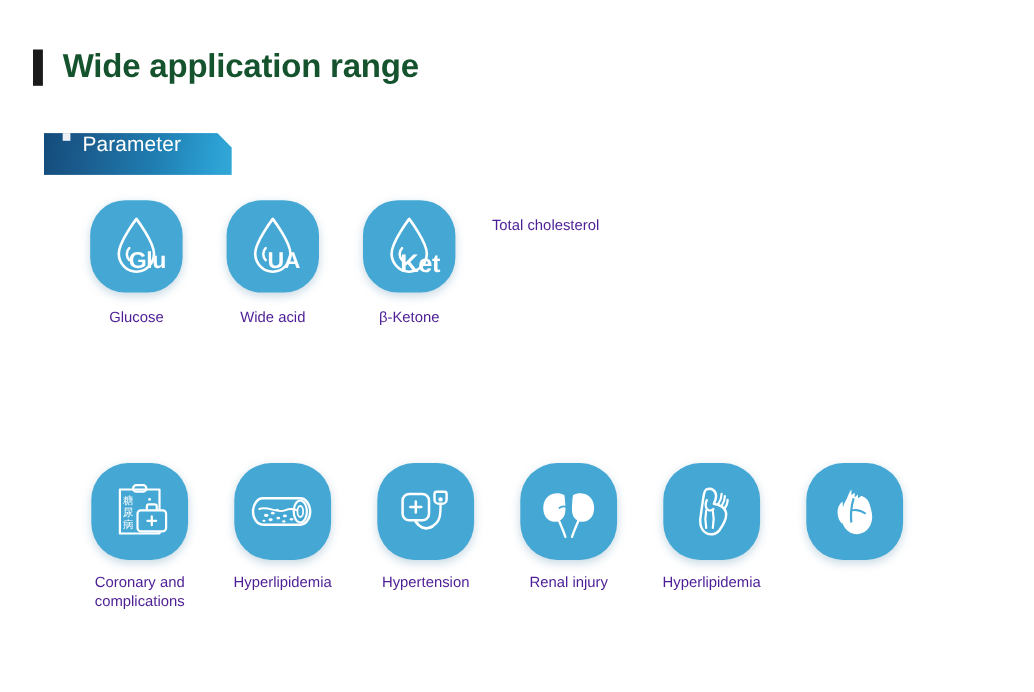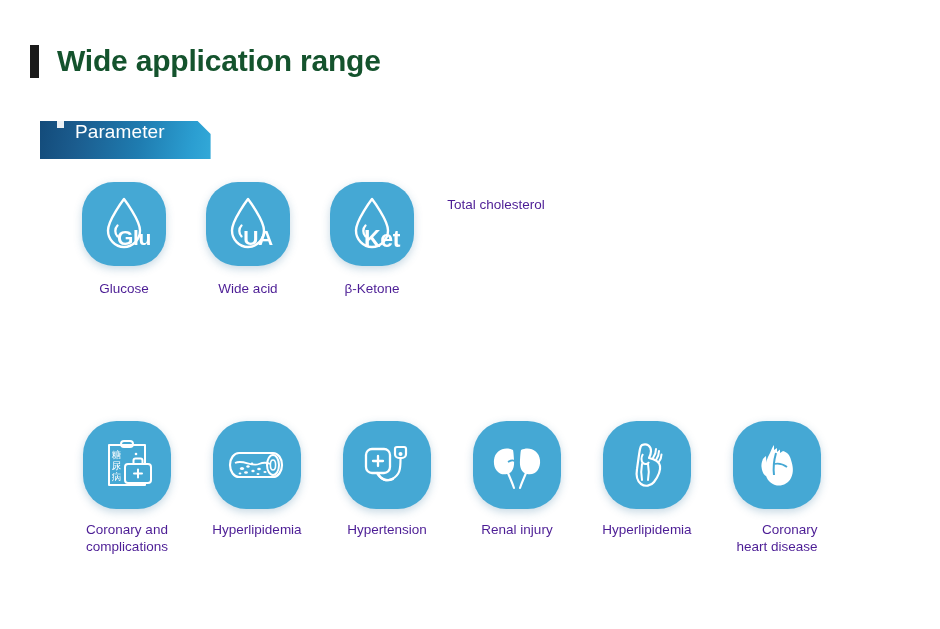--- a/index.html
+++ b/index.html
@@ -283,19 +283,17 @@
 
     <div class="cell">
       <div class="tile">
         <svg width="62" height="62" viewBox="0 0 62 62" aria-hidden="true">
           <path d="M28 11 L28 16 L31 14 L31 18 L34 15.5 L34 19 L37 17 C41 18 44 21 45 26 C47 32 48 38 45 44 C42 50 35 53 29 51 C23 49 19 43 19 36 C19 30 21 24 24 19 C25.5 15.5 26.5 12.5 28 11 Z" fill="#ffffff"></path>
           <path d="M20 22 C17 24 15 28 15.5 33 C16 38 18 41 20 42 C21 38 20.5 30 20 22 Z" fill="#ffffff"></path>
           <path d="M30 19 C28 26 27 33 28 41" fill="none" stroke="#45a8d4" stroke-width="2"></path>
           <path d="M28 30 C32 29 37 30 41 33" fill="none" stroke="#45a8d4" stroke-width="1.8"></path>
         </svg>
       </div>
-      <div class="cell-label">Coronary
-heart disease</div>
     </div>
 
   </div>
 
 </div>
 
 </body></html>

